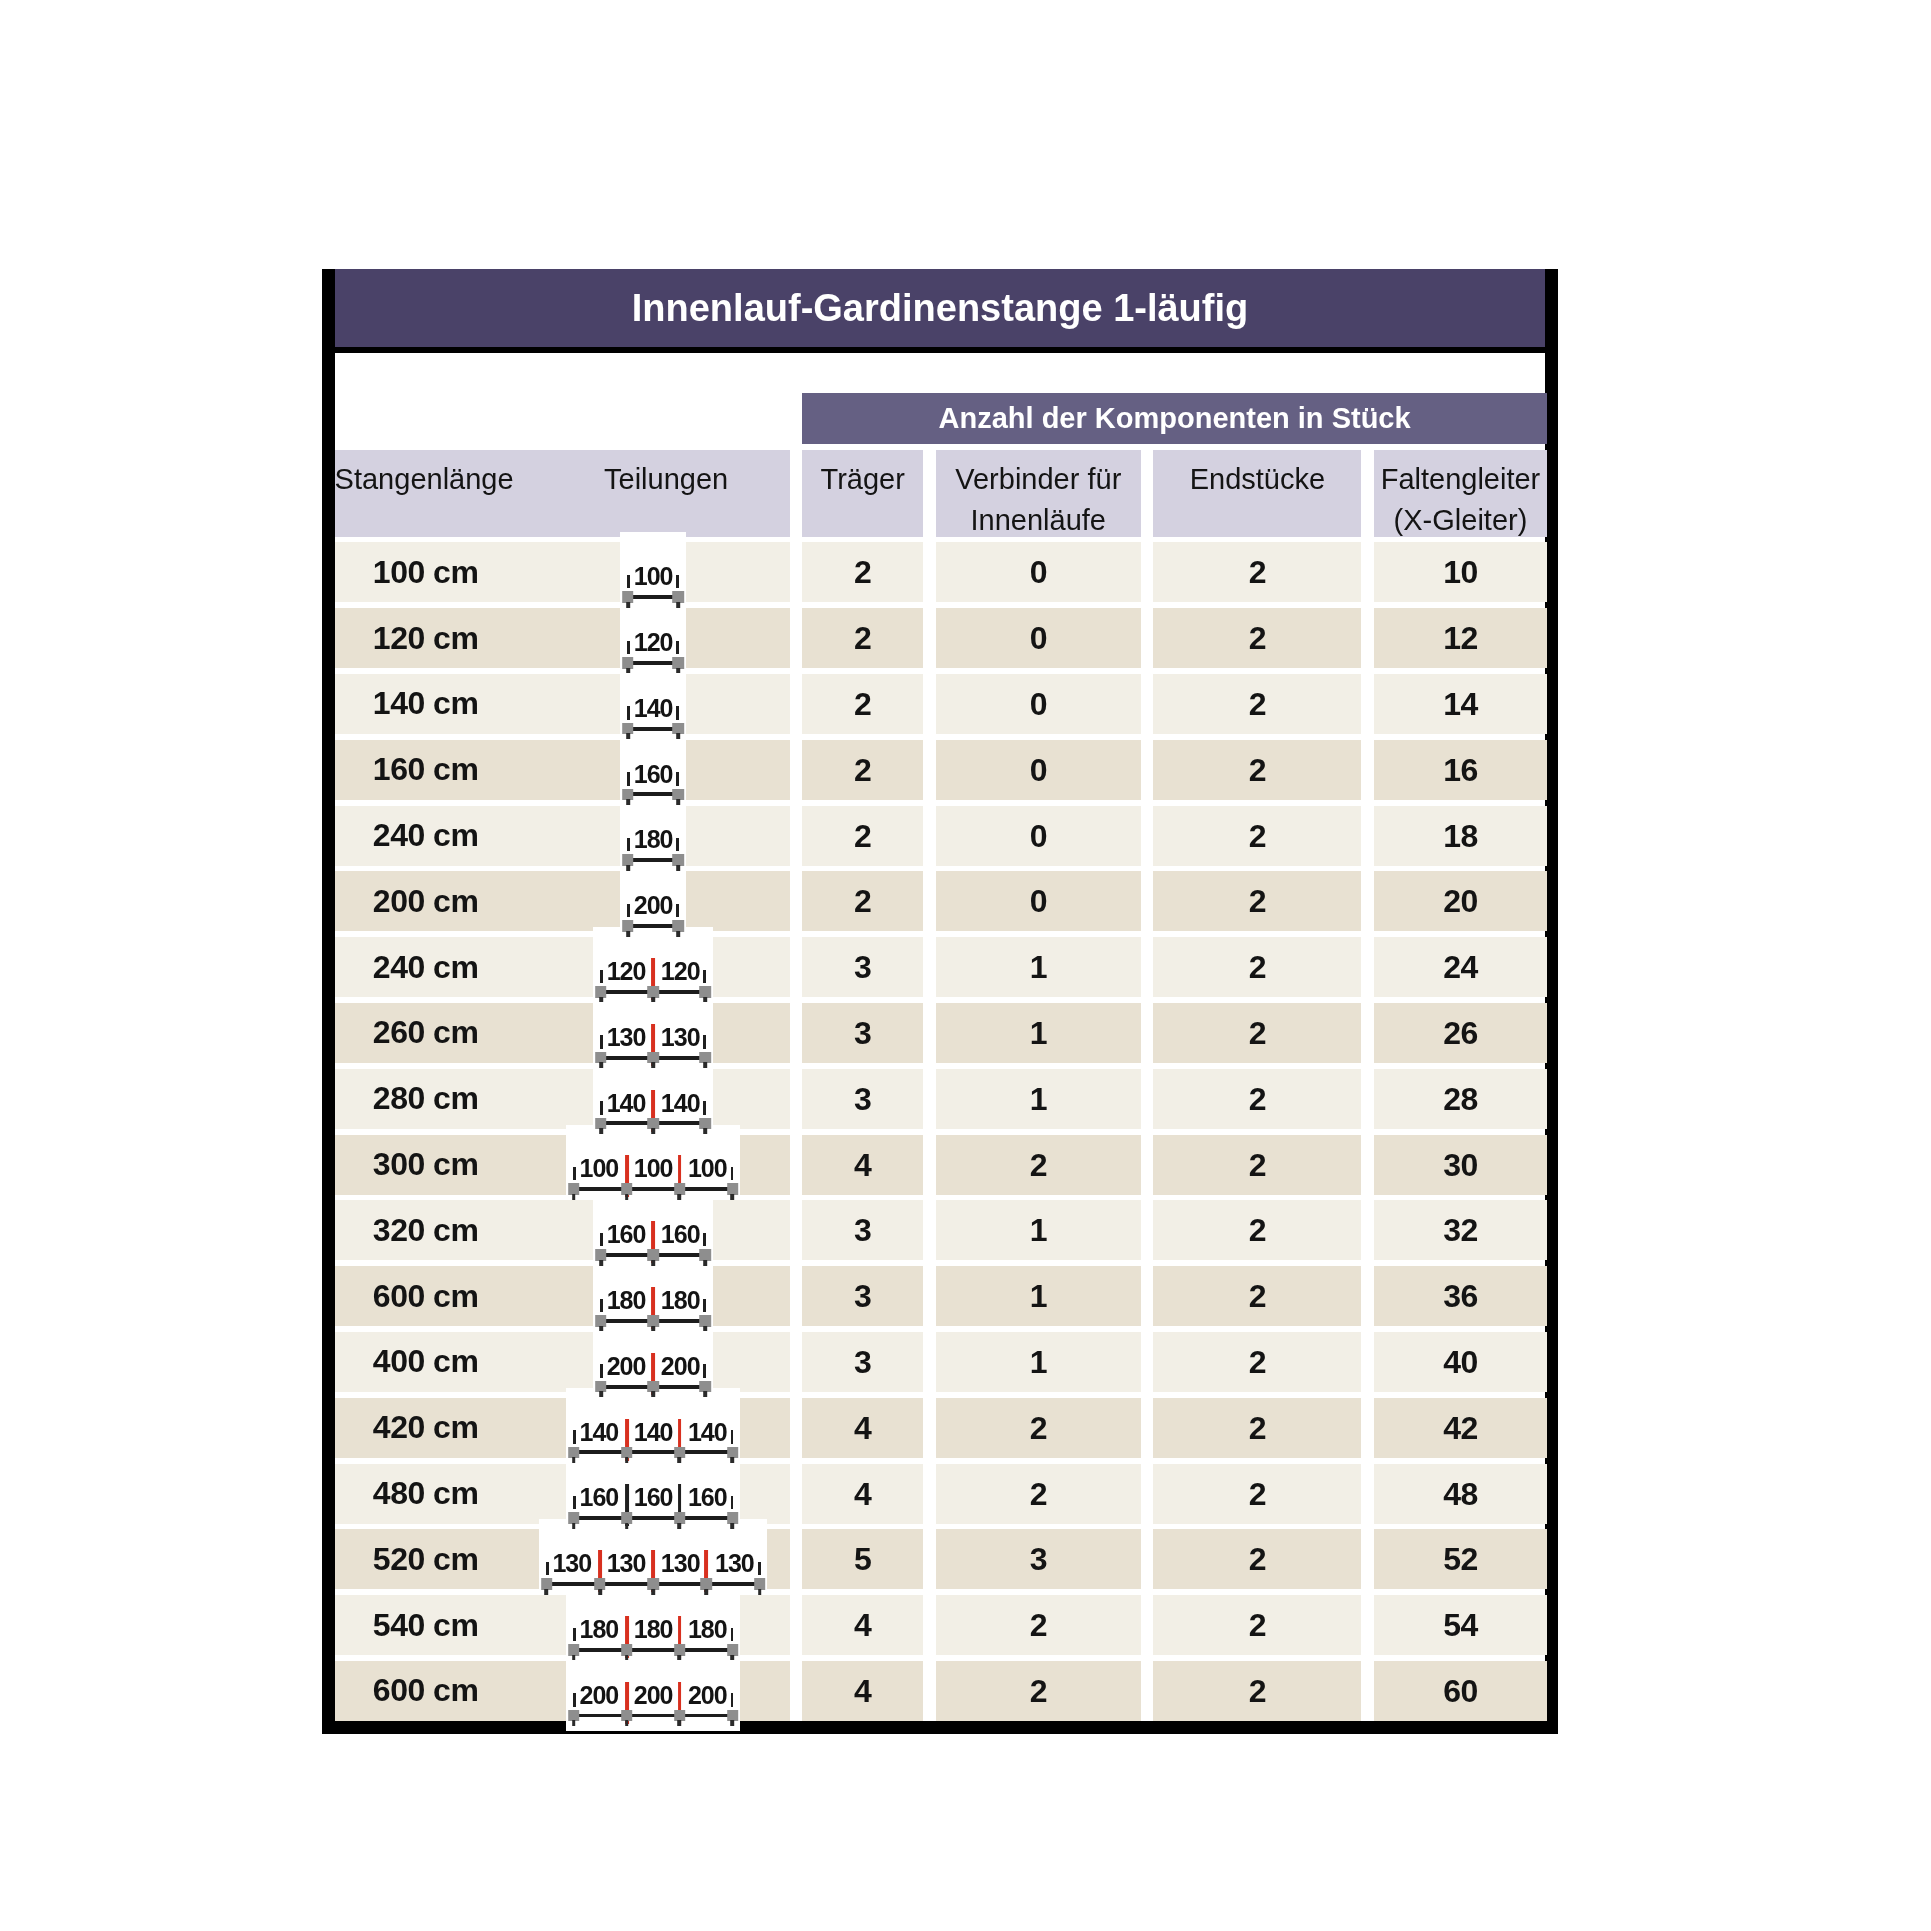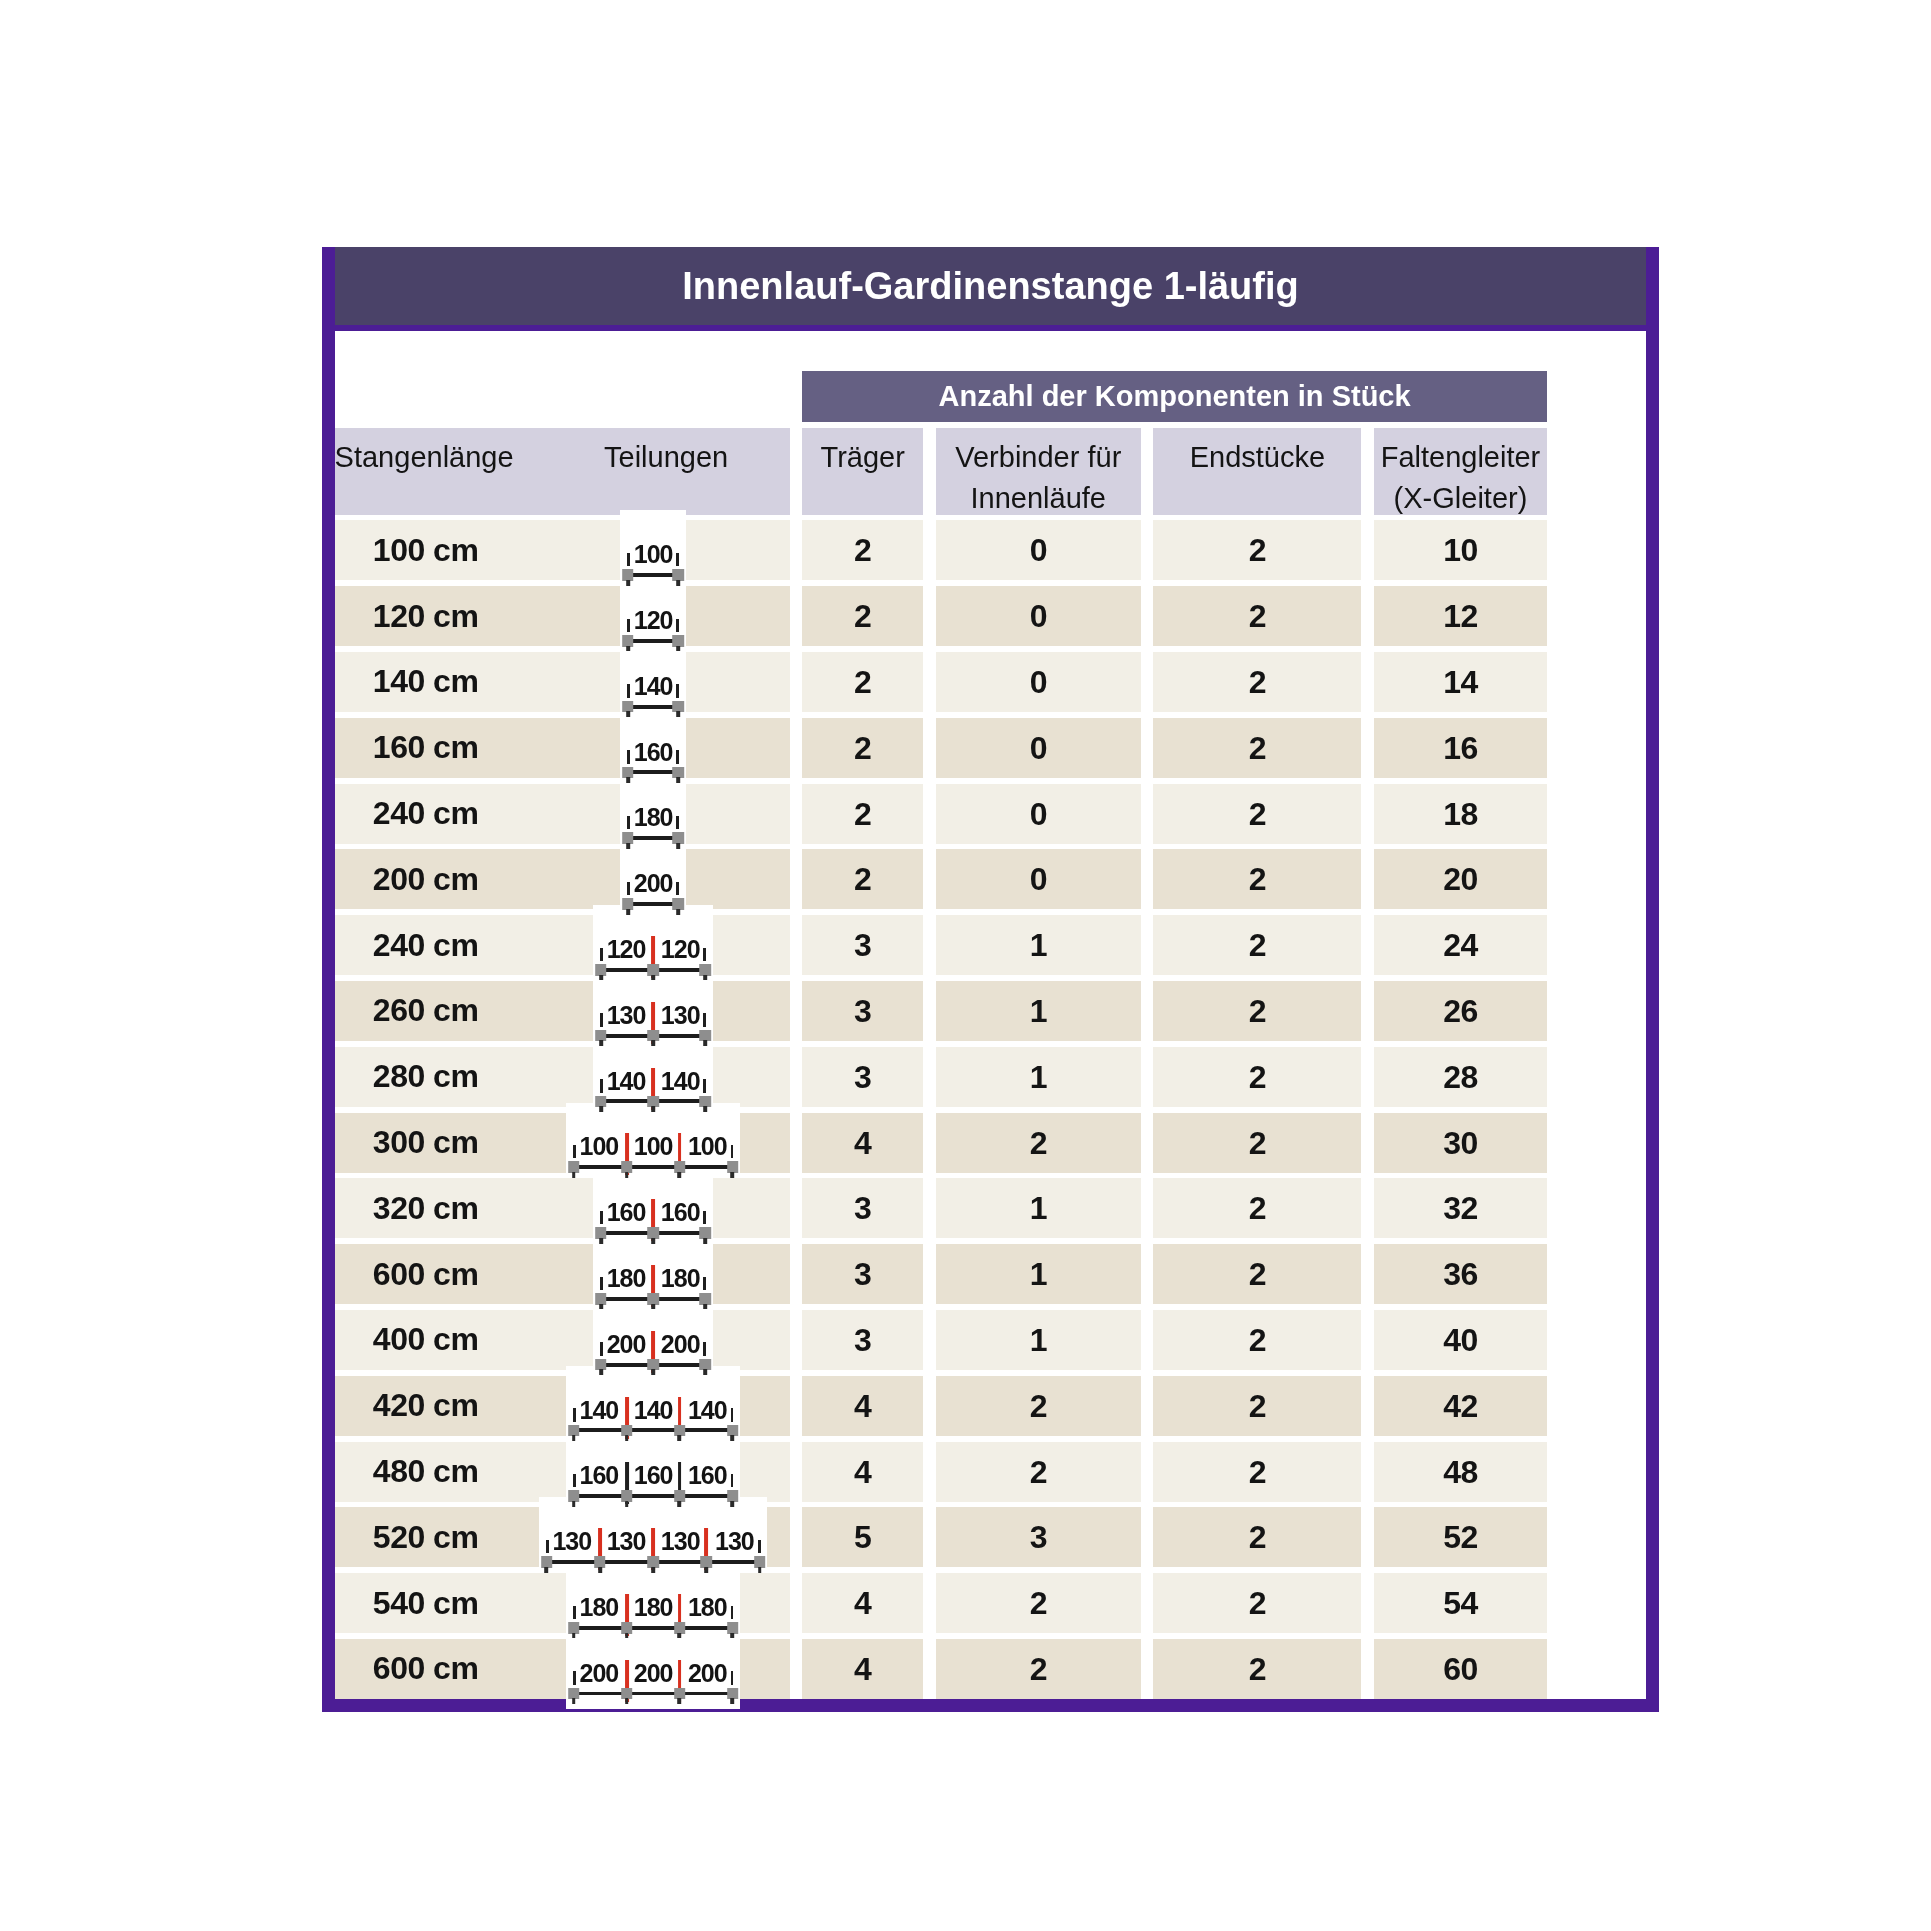--- a/index.html
+++ b/index.html
@@ -1,22 +1,22 @@
 <!DOCTYPE html>
 <html><head>
 <meta charset="utf-8">
 <style>
   html, body { margin: 0; padding: 0; background: #ffffff; }
   .canvas {
     position: relative; width: 1931px; height: 1931px; background: #ffffff;
     font-family: "Liberation Sans", "DejaVu Sans", sans-serif; color: #141414;
   }
   .table-wrap {
-    position: absolute; left: 322px; top: 247px; width: 1337px;
-    padding: 0 12.6px 12.6px 12.6px; box-sizing: border-box; background: #4c1d95;
+    position: absolute; left: 322px; top: 269px; width: 1236px;
+    padding: 0 12.6px 12.6px 12.6px; box-sizing: border-box; background: #000000;
   }
   .title-bar {
     height: 78px; background: #4a4268; color: #ffffff;
     display: flex; align-items: center; justify-content: center;
     font-size: 38px; font-weight: bold; margin-bottom: 5.8px;
   }
   .grid {
     display: grid;
     grid-template-columns: 455px 121px 205px 208px 173px;
     column-gap: 12.6px; row-gap: 5.8px; background: #ffffff;

